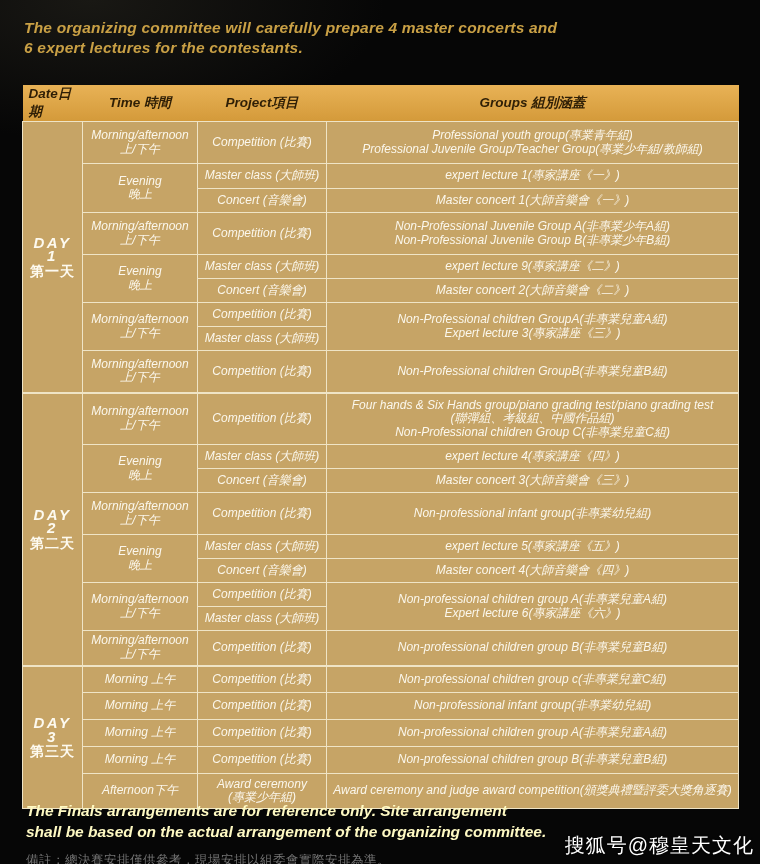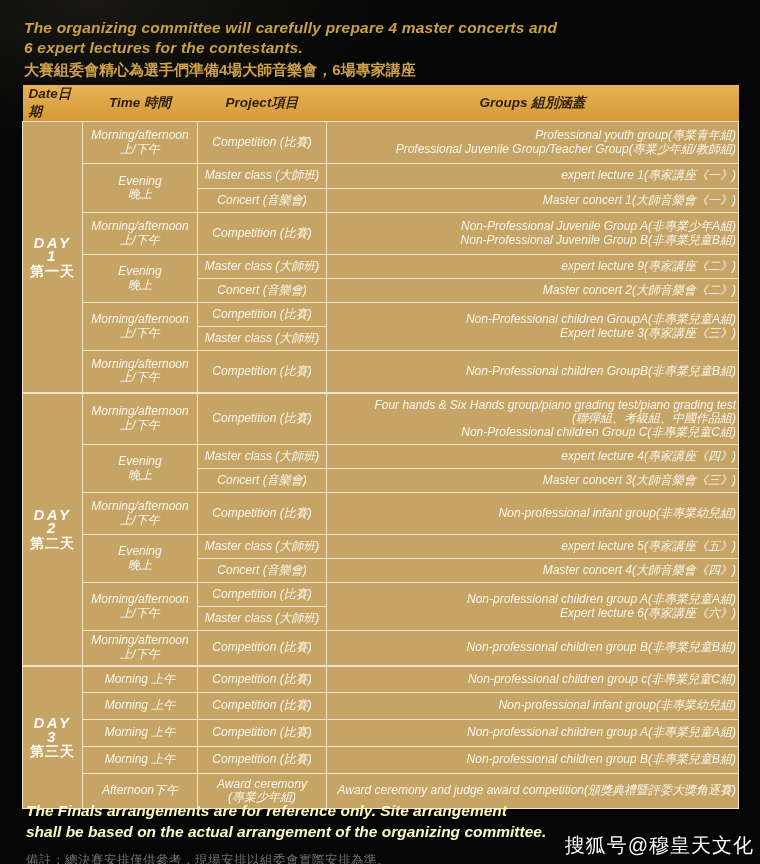--- a/index.html
+++ b/index.html
@@ -35,42 +35,41 @@
     font-size:12px;line-height:13.5px;font-style:italic;
     padding:1px 2px;overflow:hidden;
   }
   tr.sep td{border-top-width:2px;}
   td.day{
     font-weight:bold;font-style:italic;color:#fdfaf0;
   }
   td.day .den{font-size:15px;letter-spacing:2.5px;}
   td.day .dzh{font-size:14px;letter-spacing:1px;font-style:normal;margin-top:2px;}
   td.grp{font-size:12px;}
-  td.grp .ln{white-space:nowrap;text-align:right;}
+  td.grp .ln{white-space:nowrap;}
   
   .footer{position:absolute;left:26px;top:800px;}
   .footer .en{
     color:#fef9c3;font-size:15.5px;line-height:21px;font-weight:bold;font-style:italic;
   }
   .footer .zh{
     color:#737373;font-size:12.5px;margin-top:10px;letter-spacing:.5px;
   }
   .watermark{
     position:absolute;right:6px;bottom:5px;
     color:#ffffff;font-size:20px;font-weight:normal;letter-spacing:1px;
     text-shadow:0 0 2px #000;
   }
 </style>
 </head>
 <body>
 
 <div class="heading">
   <div class="en">The organizing committee will carefully prepare 4 master concerts and</div>
   <div class="en">6 expert lectures for the contestants.</div>
-  <div class="zh">大賽組委會精心為選手們準備4場大師音樂會，6場專家講座</div>
 </div>
 
 <div class="sched">
 <table>
   <colgroup>
         <col class="c1">
         <col class="c2">
         <col class="c3">
         <col class="c4">
       </colgroup>
@@ -116,21 +115,21 @@
           </td>
     </tr>
     <tr style="height:42px">
       <td>
             <div>Morning/afternoon</div>
             <div>上/下午</div>
           </td>
       <td>Competition (比賽)</td>
       <td class="grp">
             <div class="ln">Non-Professional Juvenile Group A(非專業少年A組)</div>
-            <div class="ln">Non-Professional Juvenile Group B(非專業兒童B組)</div>
+            <div class="ln">Non-Professional Juvenile Group B(非專業少年B組)</div>
           </td>
     </tr>
     <tr style="height:24px">
       <td rowspan="2">
             <div>Evening</div>
             <div>晚上</div>
           </td>
       <td>Master class (大師班)</td>
       <td class="grp">
             <div class="ln">expert lecture 9(專家講座《二》)</div>

